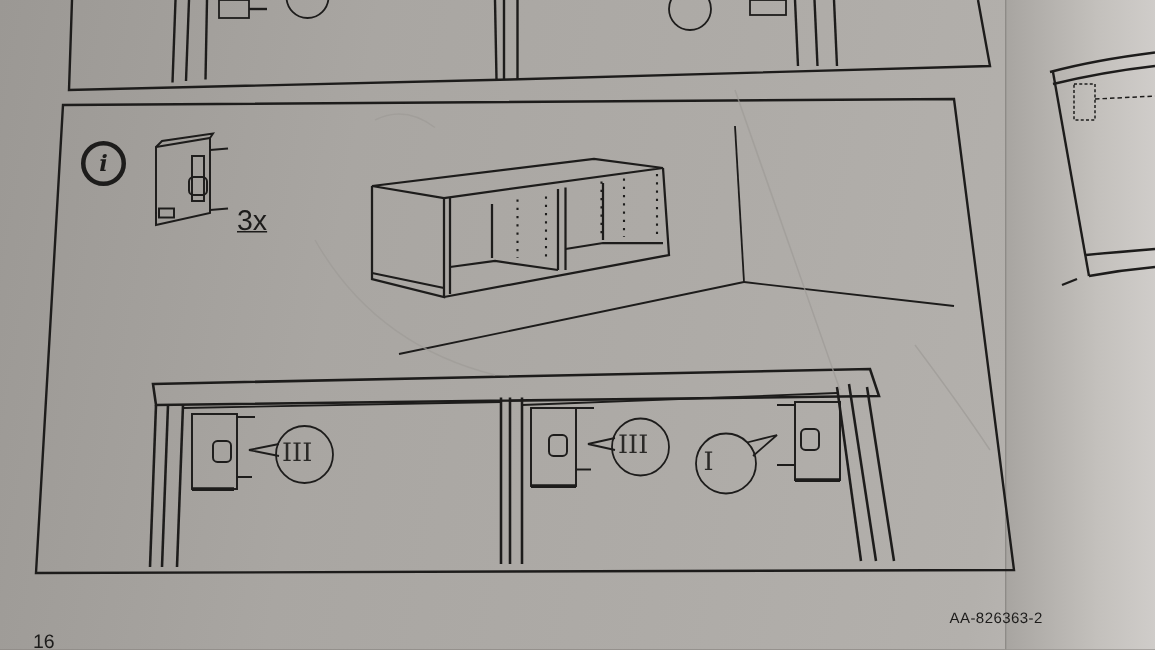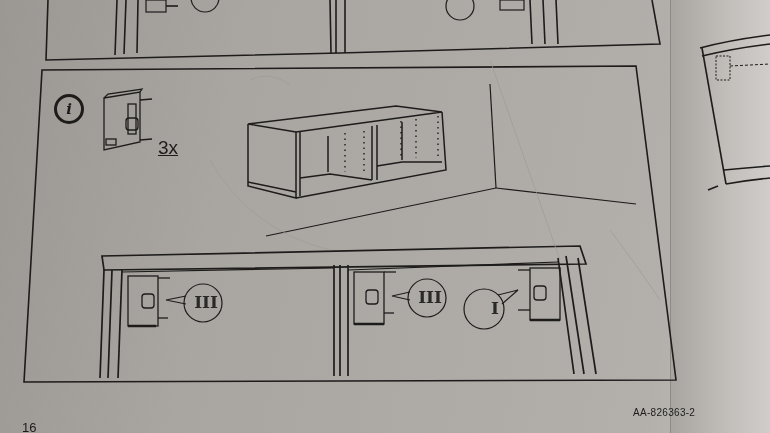--- a/index.html
+++ b/index.html
@@ -26,21 +26,21 @@
     .pagenum { left: 22px; top: 420px; font-size: 13px; }
     .code { left: 633px; top: 407px; font-size: 10px; letter-spacing: 0.3px; }
     .info-i {
       position: absolute; left: 54px; top: 94px; width: 24px; height: 24px;
       border: 3px solid #1d1c1b; border-radius: 50%;
       font-family: "DejaVu Serif", serif; font-weight: bold; font-style: italic;
       font-size: 15px; line-height: 24px; text-align: center; color: #1d1c1b;
     }
     .roman {
       position: absolute; font-family: "DejaVu Serif", serif; color: #2a2927;
-      font-size: 17px; text-align: right; font-weight: bold;
+      font-size: 17px; text-align: left;
     }
   </style>
 </head>
 <body>
 
 <div class="page"></div>
 <div class="right-page"></div>
 
 <svg width="770" height="433" viewBox="0 0 770 433">
   <g fill="none" stroke="#1d1c1b" stroke-width="1.6">

